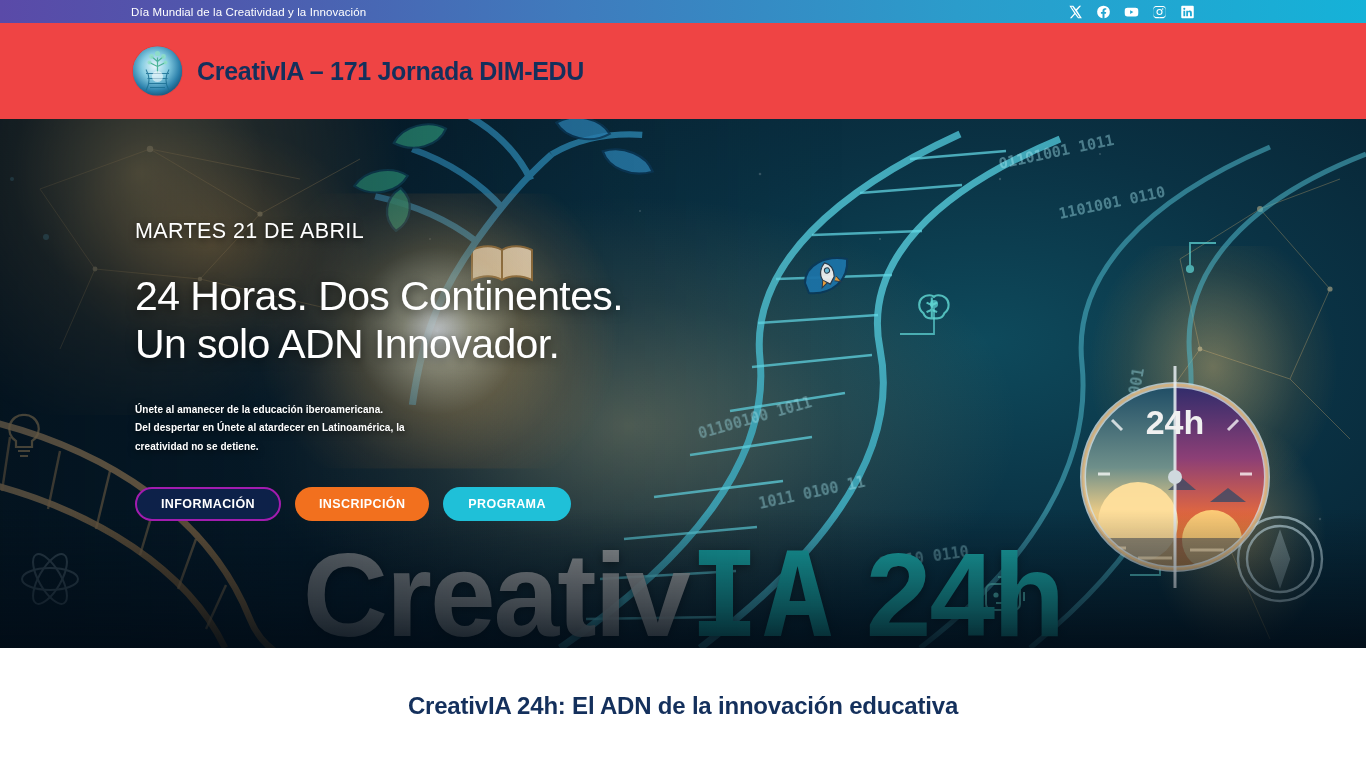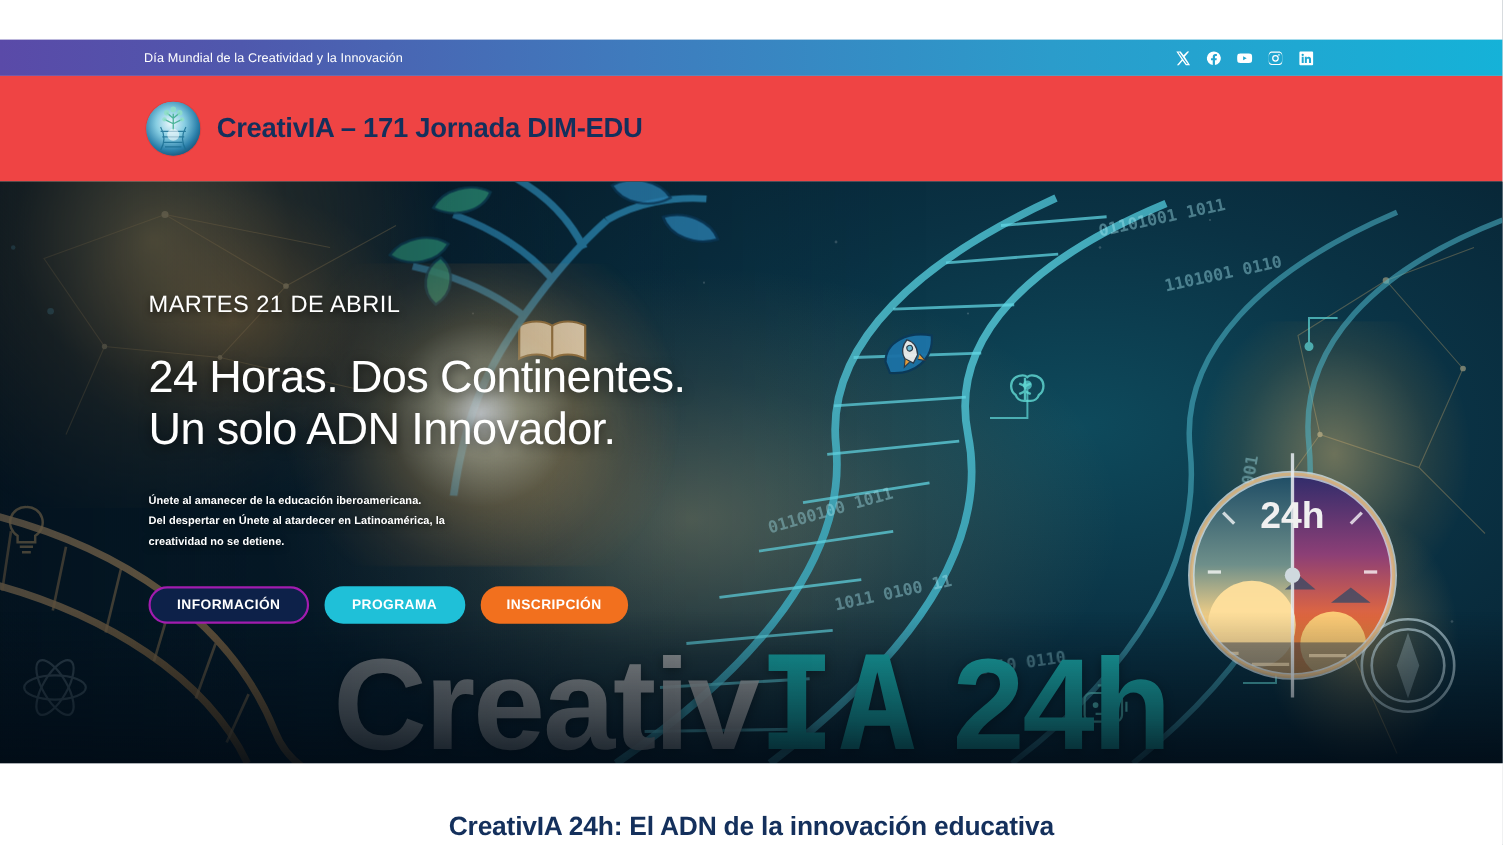--- a/index.html
+++ b/index.html
@@ -5,23 +5,23 @@
 <style>
   * { margin:0; padding:0; box-sizing:border-box; }
   html, body {
     width:1366px; height:768px;
     font-family:"Liberation Sans", sans-serif;
     background:#ffffff; overflow:hidden;
   }
 
   
   .topbar{
-    position:relative; height:33px; width:100%;
+    position:relative; height:23px; width:100%;
     background:linear-gradient(90deg,#5a4aa8 0%,#4f58ad 16%,#3f7bbd 42%,#2b9ccb 70%,#15b2d8 100%);
-    display:flex; align-items:center;margin-top:36px;
+    display:flex; align-items:center;
   }
   .topbar-text{
     position:absolute; left:131px; top:50%; transform:translateY(-50%);
     color:#ffffff; font-size:11.5px; font-weight:400; letter-spacing:.1px;
     white-space:nowrap;
   }
   .social{
     position:absolute; right:171px; top:50%; transform:translateY(-50%);
     display:flex; align-items:center; gap:13px;
   }
@@ -484,21 +484,21 @@
       <span class="ln">24 Horas. Dos Continentes.</span>
       <span class="ln">Un solo ADN Innovador.</span>
     </div>
     <div class="sub">
       <span class="ln">Únete al amanecer de la educación iberoamericana.</span>
       <span class="ln">Del despertar en Únete al atardecer en Latinoamérica, la</span>
       <span class="ln">creatividad no se detiene.</span>
     </div>
     <div class="cta-row">
       <button class="cta info">INFORMACIÓN</button>
+      <button class="cta insc">INSCRIPCIÓN</button>
       <button class="cta prog">PROGRAMA</button>
-      <button class="cta insc">INSCRIPCIÓN</button>
     </div>
   </div>
 </div>
 
 <div class="section">
   <h2 class="section-title">CreativIA 24h: El ADN de la innovación educativa</h2>
 </div>
 
 </body></html>

